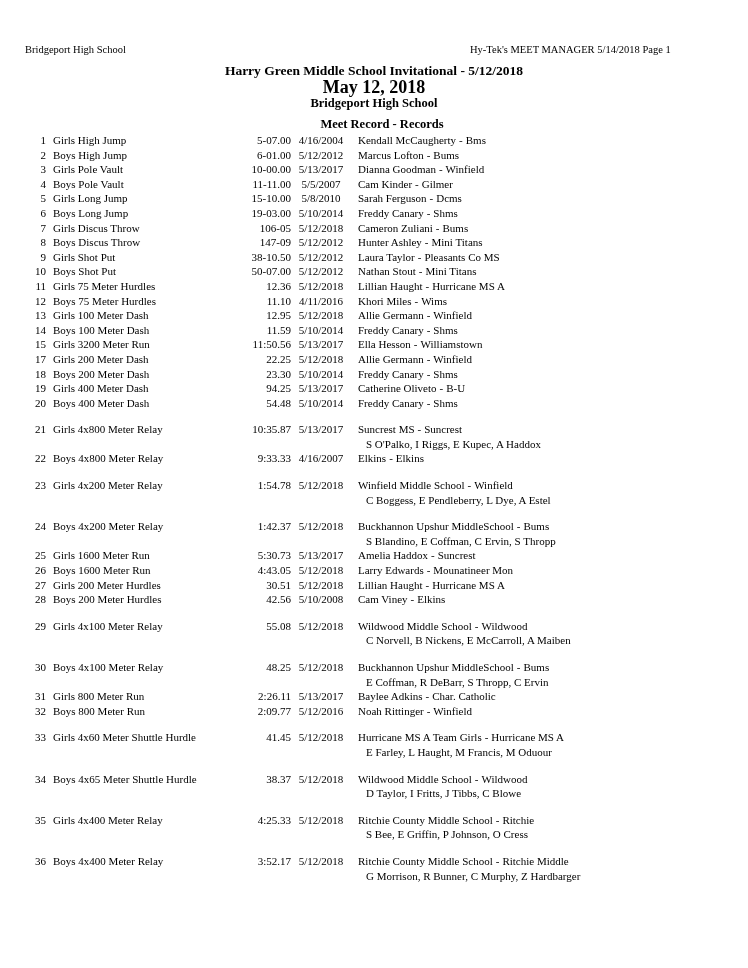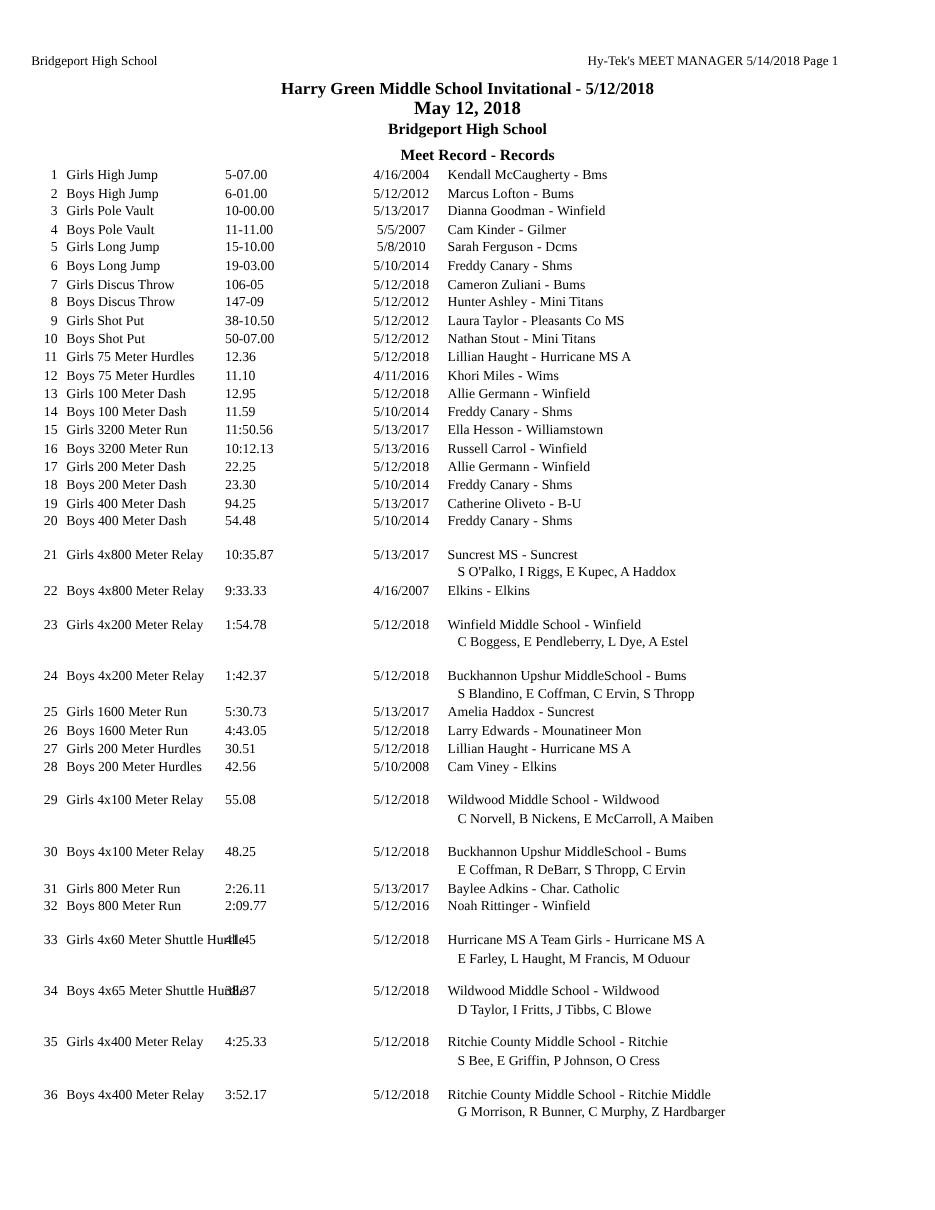--- a/index.html
+++ b/index.html
@@ -53,21 +53,21 @@
     top: 62px;
     left: 0;
     width: 748px;
     text-align: center;
   }
   .titles .t-line {
     font-weight: bold;
     white-space: nowrap;
   }
   .titles .t1 { font-size: 13.5px; line-height: 17px; }
-  .titles .t2 { font-size: 15px; line-height: 16px; }
+  .titles .t2 { font-size: 18px; line-height: 16px; }
   .titles .t3 { font-size: 12.5px; line-height: 16px; }
   .titles .t4 { font-size: 12.5px; line-height: 16px; margin-top: 5px; margin-left: 16px; }
 
   
   .records {
     position: absolute;
     top: 134px;
     left: 0;
     width: 748px;
     font-size: 11px;
@@ -93,20 +93,21 @@
   .c-event {
     position: absolute;
     left: 53px;
     top: 0;
     white-space: nowrap;
   }
   .c-mark {
     position: absolute;
     left: 180px;
     width: 111px;
+    text-align: right;
     top: 0;
   }
   .c-date {
     position: absolute;
     left: 292px;
     width: 58px;
     text-align: center;
     top: 0;
   }
   .c-holder {
@@ -242,27 +243,20 @@
         <span class="c-holder"><span>Freddy Canary</span><span class="sep">-</span><span>Shms</span></span>
       </div>
       <div class="rec-row">
         <span class="c-num">15</span>
         <span class="c-event">Girls 3200 Meter Run</span>
         <span class="c-mark">11:50.56</span>
         <span class="c-date">5/13/2017</span>
         <span class="c-holder"><span>Ella Hesson</span><span class="sep">-</span><span>Williamstown</span></span>
       </div>
       <div class="rec-row">
-        <span class="c-num">16</span>
-        <span class="c-event">Boys 3200 Meter Run</span>
-        <span class="c-mark">10:12.13</span>
-        <span class="c-date">5/13/2016</span>
-        <span class="c-holder"><span>Russell Carrol</span><span class="sep">-</span><span>Winfield</span></span>
-      </div>
-      <div class="rec-row">
         <span class="c-num">17</span>
         <span class="c-event">Girls 200 Meter Dash</span>
         <span class="c-mark">22.25</span>
         <span class="c-date">5/12/2018</span>
         <span class="c-holder"><span>Allie Germann</span><span class="sep">-</span><span>Winfield</span></span>
       </div>
       <div class="rec-row">
         <span class="c-num">18</span>
         <span class="c-event">Boys 200 Meter Dash</span>
         <span class="c-mark">23.30</span>

